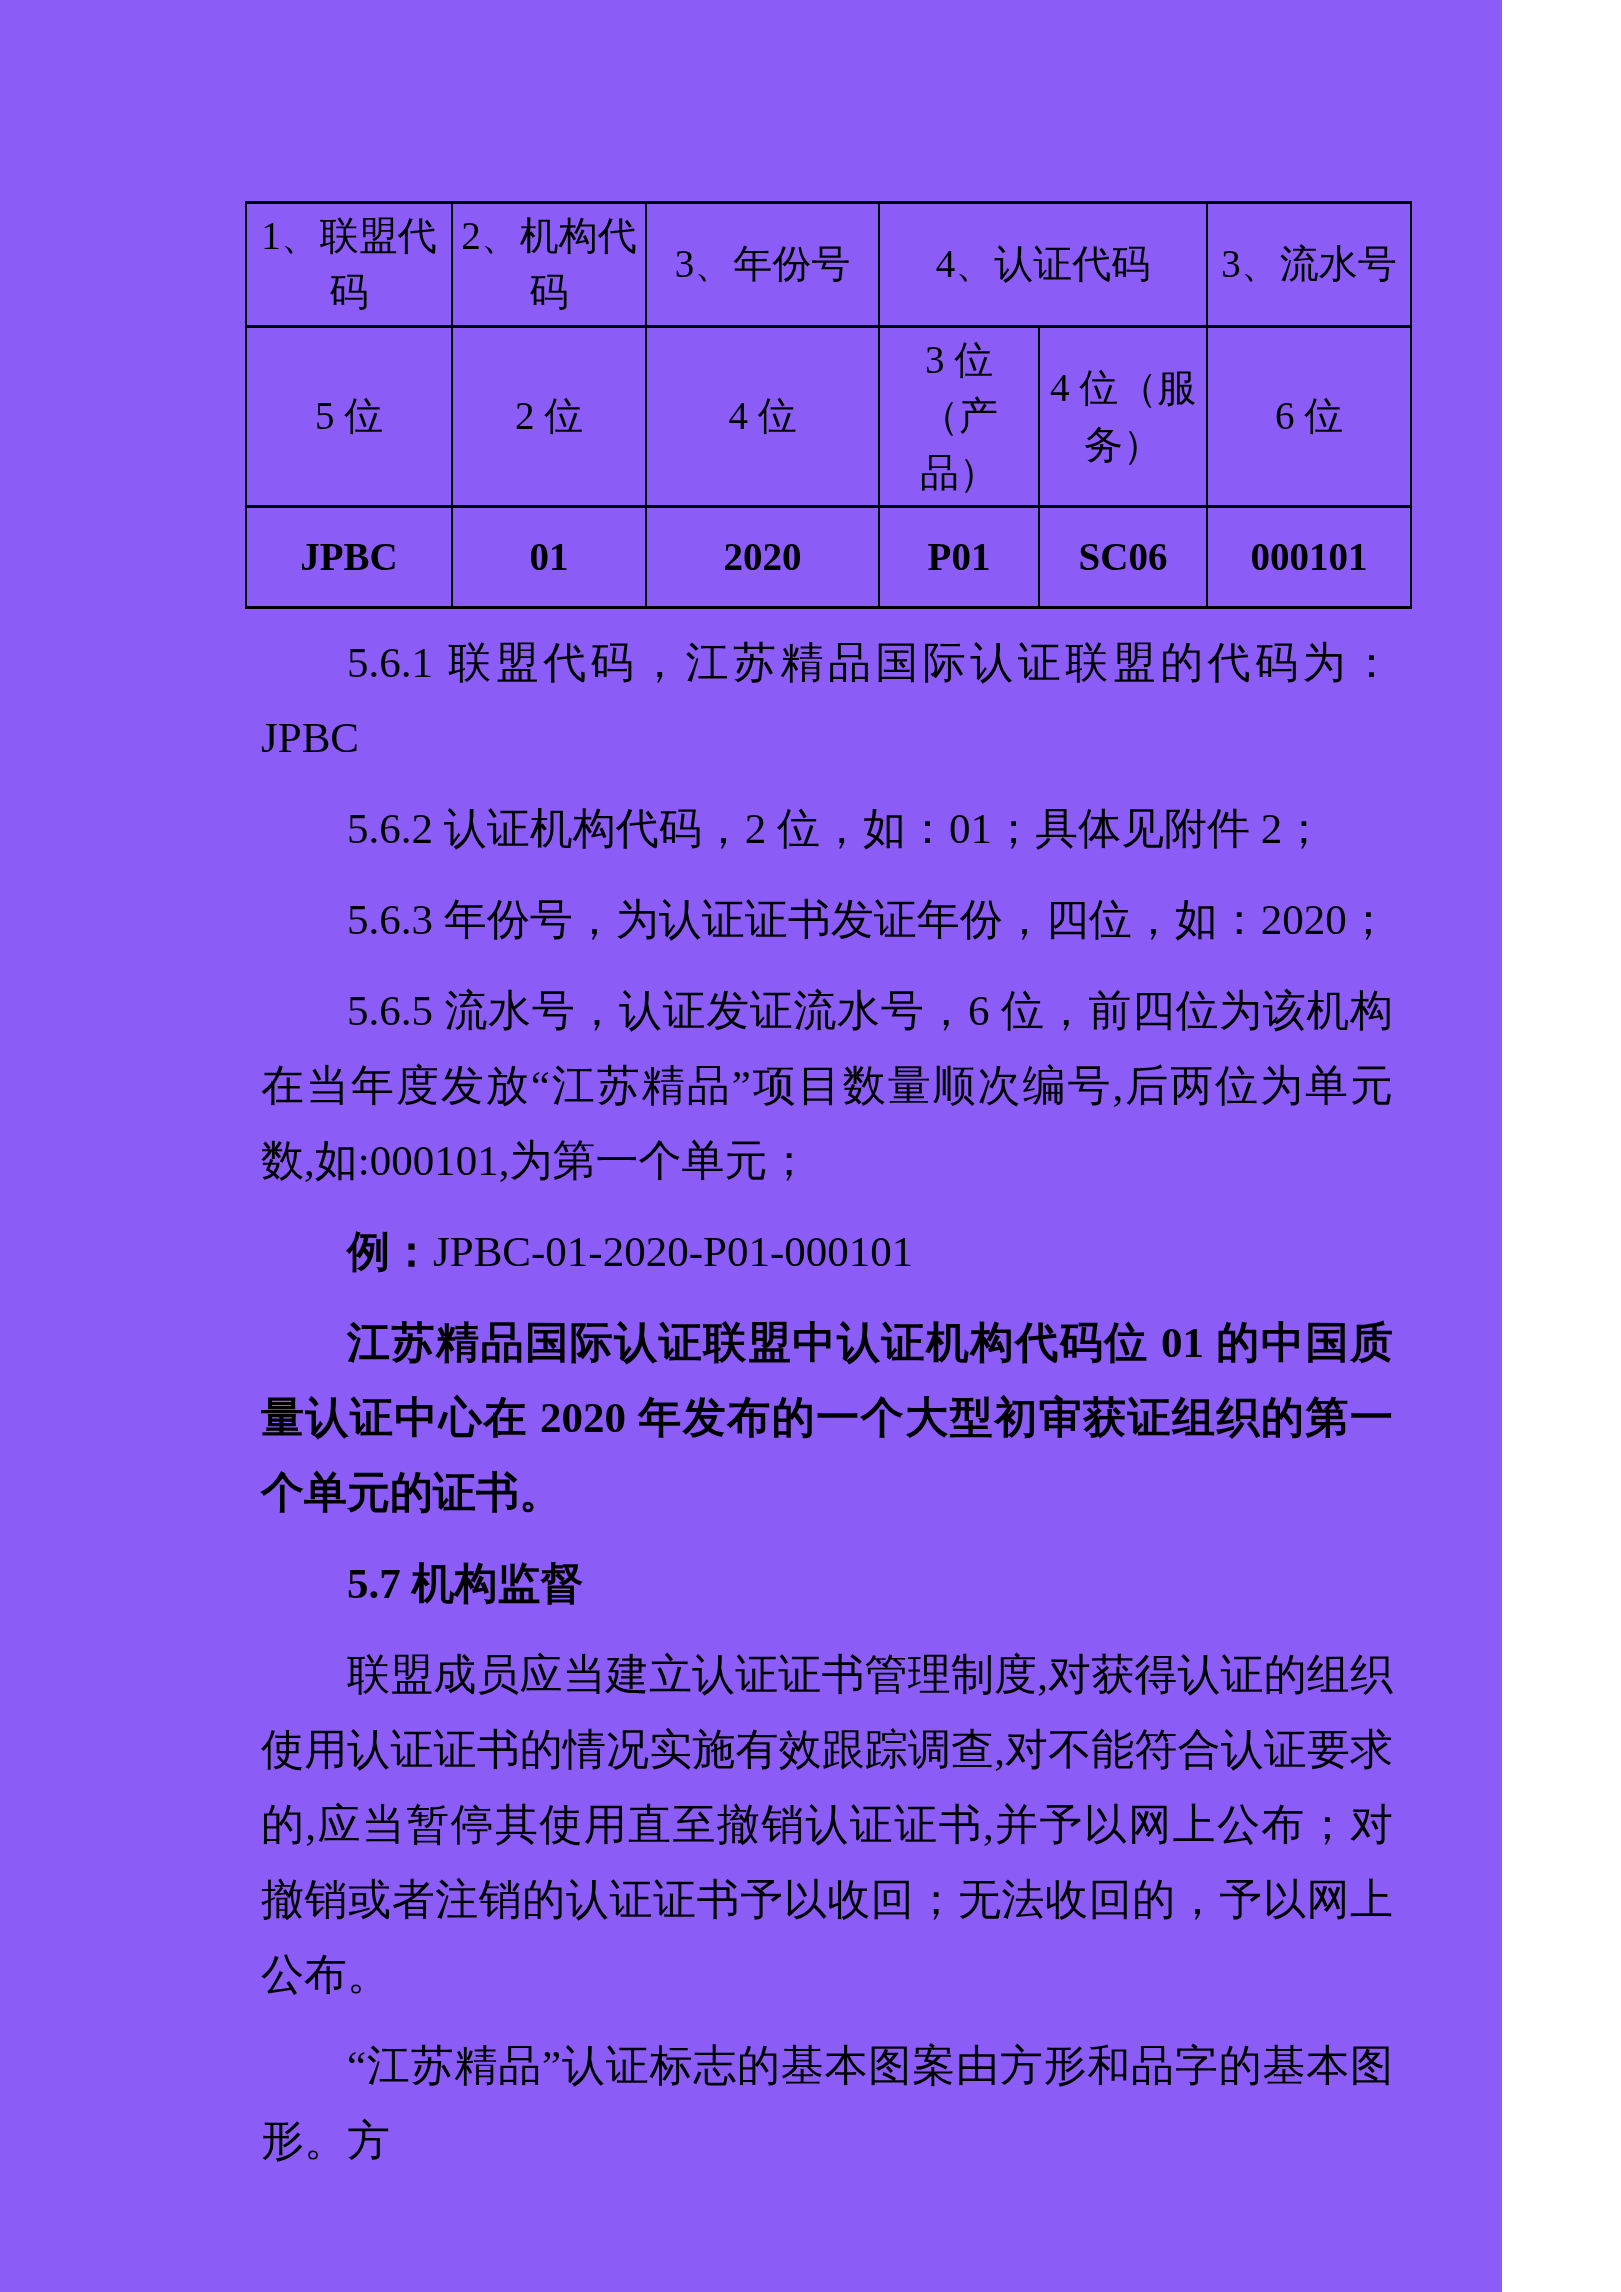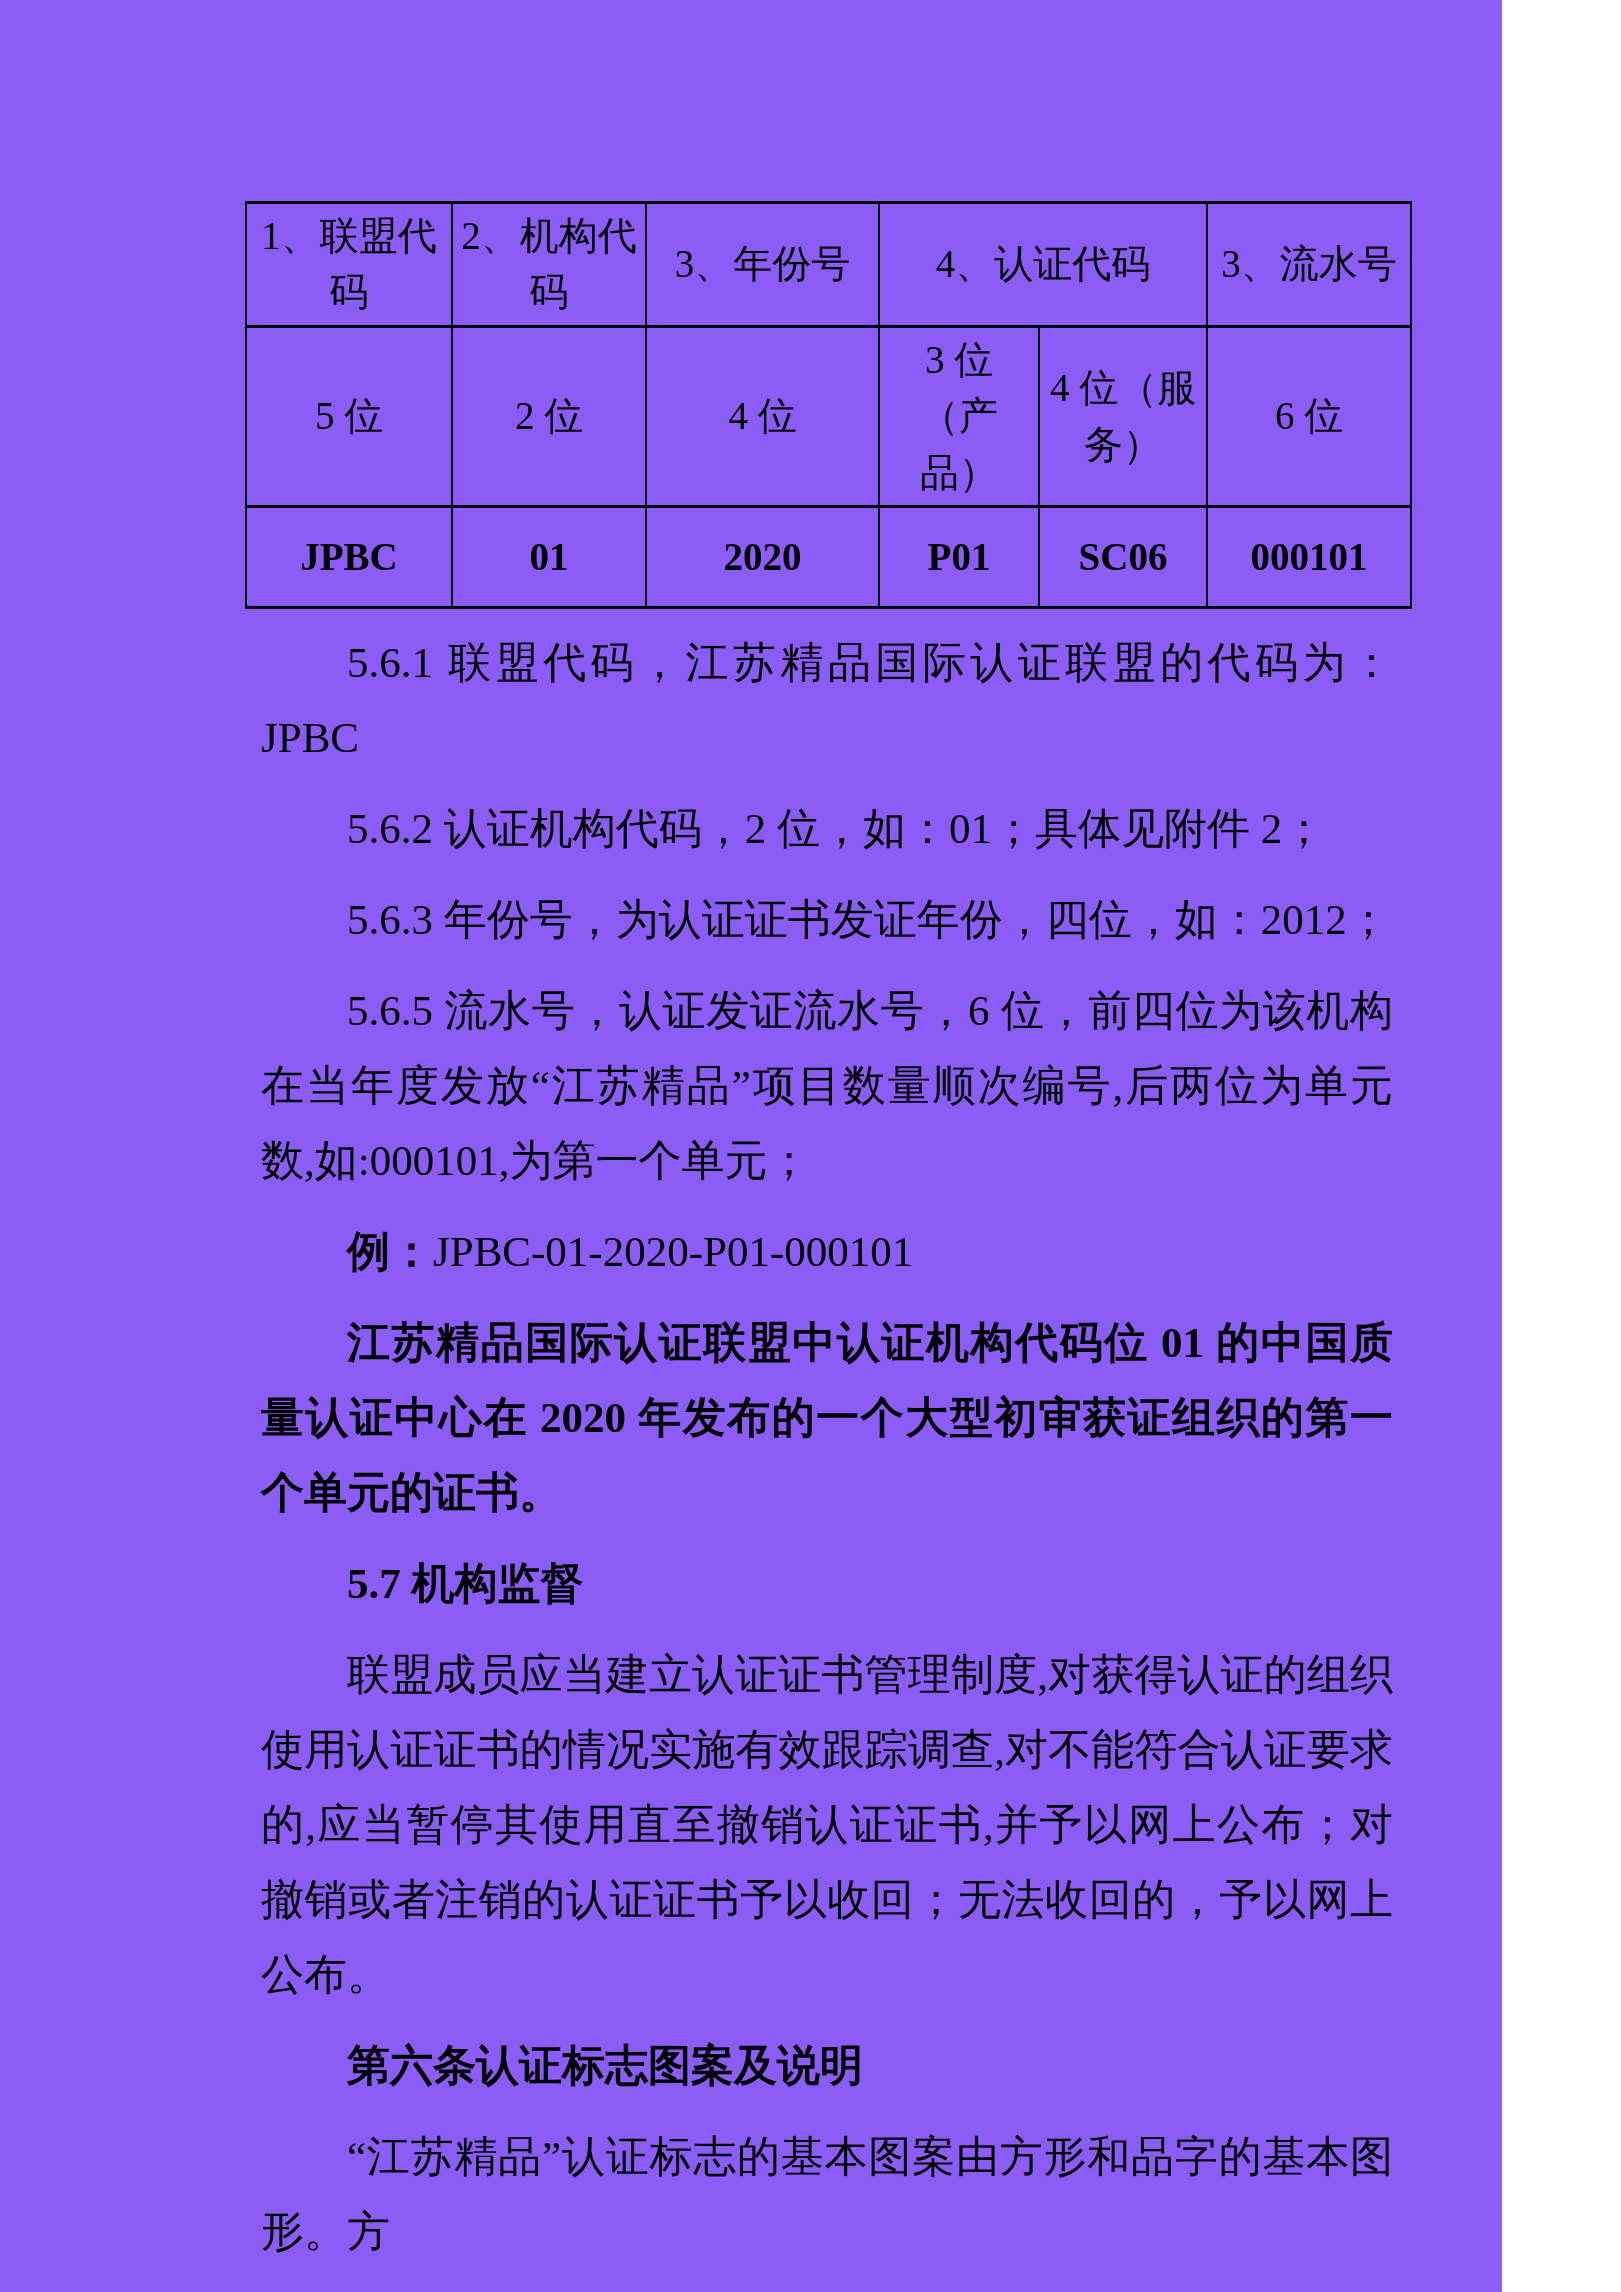--- a/index.html
+++ b/index.html
@@ -103,25 +103,24 @@
           <td>P01</td>
           <td>SC06</td>
           <td>000101</td>
         </tr>
       </tbody>
     </table>
 
     <div class="doc-body">
       <p>5.6.1 联盟代码，江苏精品国际认证联盟的代码为：JPBC</p>
       <p>5.6.2 认证机构代码，2 位，如：01；具体见附件 2；</p>
-      <p>5.6.3 年份号，为认证证书发证年份，四位，如：2012；</p>
+      <p>5.6.3 年份号，为认证证书发证年份，四位，如：2020；</p>
       <p>5.6.5 流水号，认证发证流水号，6 位，前四位为该机构在当年度发放“江苏精品”项目数量顺次编号,后两位为单元数,如:000101,为第一个单元；</p>
       <p><span class="bold">例：</span><span>JPBC-01-2020-P01-000101</span></p>
       <p class="bold">江苏精品国际认证联盟中认证机构代码位 01 的中国质量认证中心在 2020 年发布的一个大型初审获证组织的第一个单元的证书。</p>
       <p class="bold">5.7 机构监督</p>
       <p>联盟成员应当建立认证证书管理制度,对获得认证的组织使用认证证书的情况实施有效跟踪调查,对不能符合认证要求的,应当暂停其使用直至撤销认证证书,并予以网上公布；对撤销或者注销的认证证书予以收回；无法收回的，予以网上公布。</p>
-      <p class="bold">第六条认证标志图案及说明</p>
       <p>“江苏精品”认证标志的基本图案由方形和品字的基本图形。方</p>
     </div>
 
   </div>
 </div>
 
 
 </body></html>

